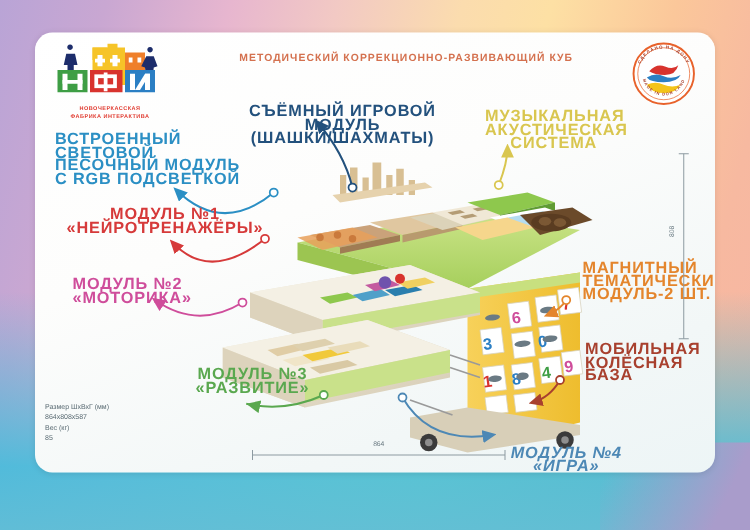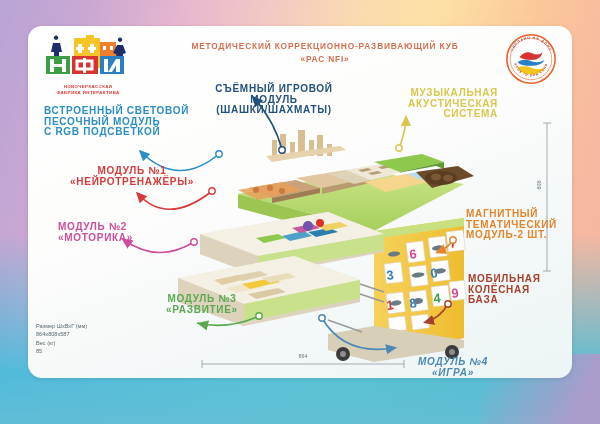--- a/index.html
+++ b/index.html
@@ -99,27 +99,27 @@
     right: 12px; top: 4px;
     width: 58px; height: 58px;
   }
 
   
   .callout {
     position: absolute;
     font-weight: bold;
     line-height: 10.5px;
     letter-spacing: .7px;
-    font-size: 10px;
+    font-size: 13px;
     white-space: pre-line;
   }
 
   #lbl-sand      { left: 16px;  top: 80px;  width: 176px; text-align: left; color: #2b8fc4; }
   #lbl-game-top  { left: 162px; top: 58px;  width: 168px; text-align: center; color: #23517d; }
-  #lbl-music     { left: 360px; top: 62px;  width: 110px; text-align: right; color: #d9c64f; }
+  #lbl-music     { left: 360px; top: 62px;  width: 110px; text-align: center; color: #d9c64f; }
   #lbl-mod1      { left: 22px;  top: 140px; width: 164px; text-align: center; color: #d63a3a; }
   #lbl-mod2      { left: 30px;  top: 196px; width: 152px; text-align: left; color: #cf4d9b; }
   #lbl-mod3      { left: 104px; top: 268px; width: 140px; text-align: center; color: #5aa84f; }
   #lbl-mod4      { left: 370px; top: 331px; width: 110px; text-align: center; color: #4d88b5; font-style: italic; }
   #lbl-magnet    { left: 438px; top: 183px; width: 118px; text-align: left;   color: #e4852c; }
   #lbl-wheels    { left: 440px; top: 248px; width: 110px; text-align: left;   color: #a8402e; }
 
   
   #arrows { position: absolute; inset: 0; pointer-events: none; }
 
@@ -204,21 +204,20 @@
 
       <rect x="64" y="25" width="4" height="13" fill="#ffffff"></rect>
       <rect x="76" y="25" width="4" height="13" fill="#ffffff"></rect>
       <path d="M68 38 L76 25 L80 25 L72 38 z" fill="#ffffff"></path>
     </svg>
     <div class="logo-caption"><span>НОВОЧЕРКАССКАЯ</span><br><span>ФАБРИКА ИНТЕРАКТИВА</span></div>
   </div>
 
   <div id="title-block">
     <div id="main-title">МЕТОДИЧЕСКИЙ КОРРЕКЦИОННО-РАЗВИВАЮЩИЙ КУБ</div>
-    <div id="sub-title">«РАС NFI»</div>
   </div>
 
   <svg id="don-badge" viewBox="0 0 60 60">
     <defs>
       <path id="arcTop" d="M9,30 A21,21 0 0 1 51,30"></path>
       <path id="arcBot" d="M12,30 A18,18 0 0 0 48,30"></path>
     </defs>
     <circle cx="30" cy="30" r="25" fill="#ffffff" stroke="#e8622b" stroke-width="1.6"></circle>
     <circle cx="30" cy="30" r="21.5" fill="none" stroke="#e8622b" stroke-width="0.6"></circle>
 

